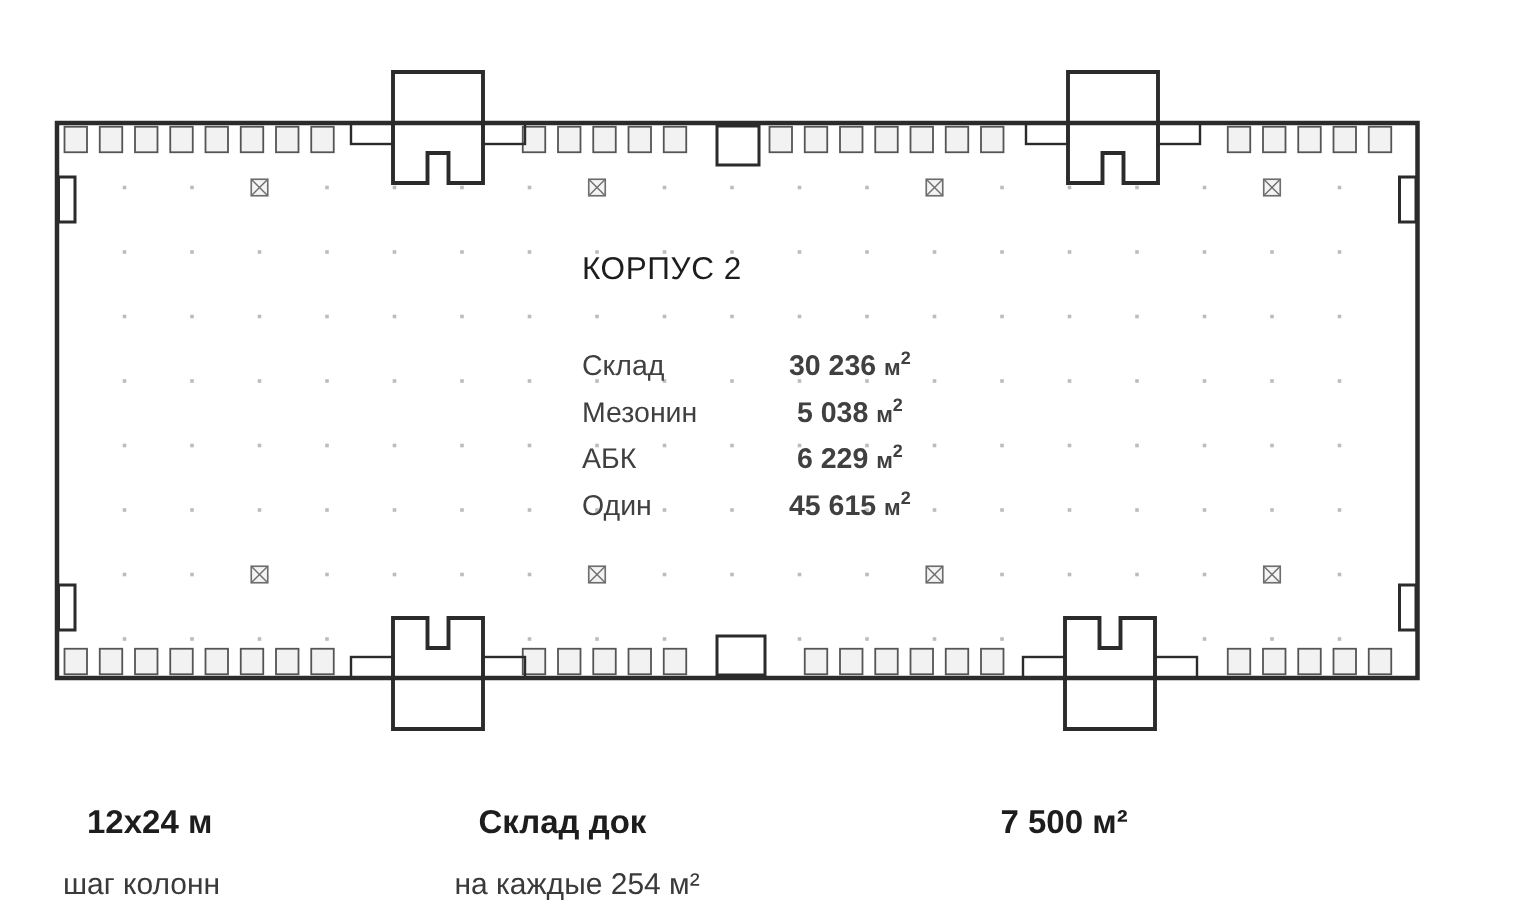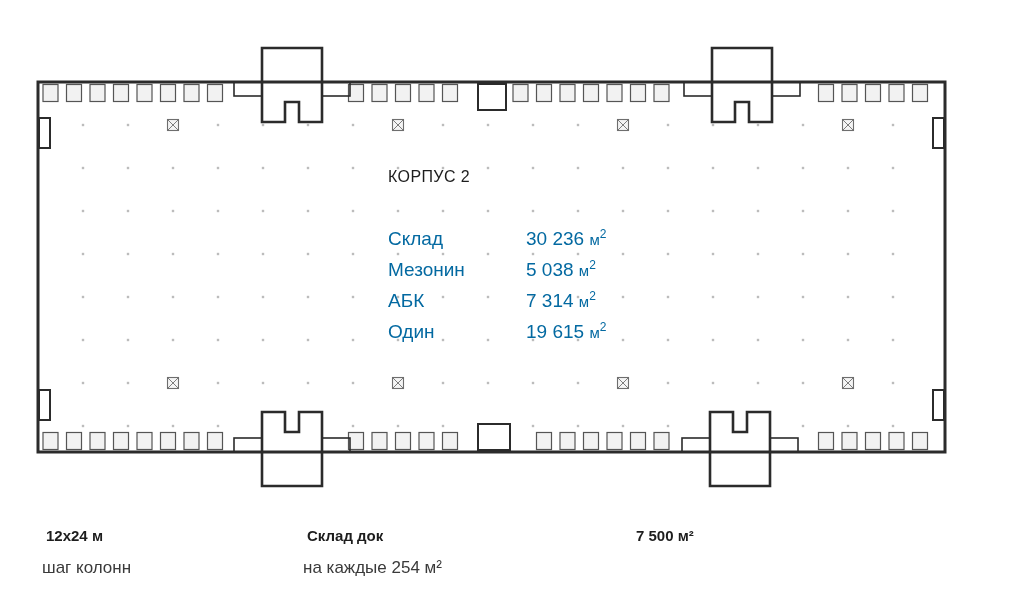--- a/index.html
+++ b/index.html
@@ -36,44 +36,45 @@
   }
 
   
   .building-label-block {
     position: absolute;
     left: 388px;
     top: 168px;
     width: 300px;
   }
   .building-title {
-    font-size: 16px;
+    font-size: 21px;
     font-weight: 400;
     letter-spacing: 0.4px;
     color: #1d1d1d;
     margin: 0 0 38px 0;
     white-space: nowrap;
   }
   .area-table {
     border-collapse: collapse;
   }
   .area-table td {
     padding: 0;
     font-size: 19px;
     line-height: 30px;
-    color: #0369a1;
+    color: #404040;
     white-space: nowrap;
     vertical-align: baseline;
   }
   .area-table td.area-name {
     width: 138px;
     font-weight: 400;
   }
   .area-table td.area-value {
-    font-weight: 400;
+    font-weight: 700;
+    text-align: center;
   }
   .sup-unit {
     font-size: 12px;
     vertical-align: super;
     line-height: 0;
   }
   .unit-m {
     font-size: 15px;
   }
 
@@ -84,32 +85,32 @@
     top: 519px;
     width: 1012px;
     height: 80px;
   }
   .legend-item {
     position: absolute;
     top: 0;
   }
   .legend-item-0 { left: 42px; }
   .legend-item-1 { left: 303px; }
-  .legend-item-2 { left: 632px; text-align: right; }
+  .legend-item-2 { left: 651px; text-align: right; }
 
   .legend-head {
-    font-size: 15px;
+    font-size: 22px;
     font-weight: bold;
     color: #1d1d1d;
     line-height: 26px;
     white-space: nowrap;
-    margin: 4px;
+    margin: 16px;
   }
   .legend-sub {
-    font-size: 17px;
+    font-size: 20px;
     font-weight: 400;
     color: #3a3a3a;
     line-height: 26px;
     white-space: nowrap;
     margin: 6px 0 0 0;
   }
 </style>
 </head>
 <body>
 
@@ -407,25 +408,25 @@
           <tr>
             <td class="area-name">Склад</td>
             <td class="area-value"><span>30 236 </span><span class="unit-m">м</span><span class="sup-unit">2</span></td>
           </tr>
           <tr>
             <td class="area-name">Мезонин</td>
             <td class="area-value"><span>5 038 </span><span class="unit-m">м</span><span class="sup-unit">2</span></td>
           </tr>
           <tr>
             <td class="area-name">АБК</td>
-            <td class="area-value"><span>7 314 </span><span class="unit-m">м</span><span class="sup-unit">2</span></td>
+            <td class="area-value"><span>6 229 </span><span class="unit-m">м</span><span class="sup-unit">2</span></td>
           </tr>
           <tr>
             <td class="area-name">Один</td>
-            <td class="area-value"><span>19 615 </span><span class="unit-m">м</span><span class="sup-unit">2</span></td>
+            <td class="area-value"><span>45 615 </span><span class="unit-m">м</span><span class="sup-unit">2</span></td>
           </tr>
         </tbody>
     </table>
   </div>
 
   <div class="legend-row">
     <div class="legend-item legend-item-0">
       <p class="legend-head">12х24 м</p>
       <p class="legend-sub">шаг колонн</p>
     </div>

